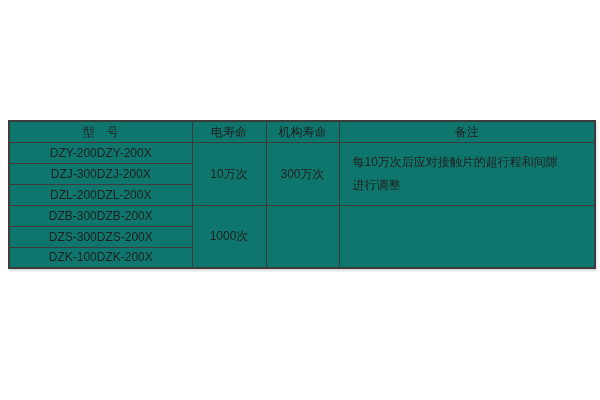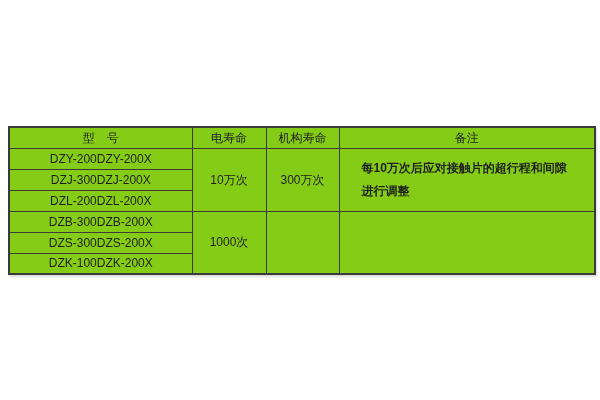--- a/index.html
+++ b/index.html
@@ -17,27 +17,27 @@
   .page {
     position: relative;
     width: 600px;
     height: 400px;
     background: var(--page-bg);
     overflow: hidden;
   }
   table.spec-table {
     position: absolute;
     left: 8px;
-    top: 126px;
+    top: 120px;
     width: 586px;
     border-collapse: collapse;
     table-layout: fixed;
     border: 2px solid var(--border-color);
     box-shadow: 1px 2px 2px rgba(0,0,0,0.14);
-    background: #84cc16;
+    background: #0f766e;
   }
   .spec-table th, .spec-table td {
     border: 1px solid var(--border-color);
     font-size: 12px;
     font-weight: normal;
     color: var(--text-color);
     text-align: center;
     vertical-align: middle;
     height: 21px;
     padding: 0;
@@ -47,23 +47,22 @@
   .spec-table col.c-elec  { width: 74px; }
   .spec-table col.c-mech  { width: 73px; }
   .spec-table col.c-note  { width: 256px; }
   .model-pair {
     display: flex;
     justify-content: center;
     align-items: center;
   }
   td.remark-cell {
     text-align: left;
-    padding-left: 22px;
+    padding-left: 13px;
     padding-right: 6px;
-    font-weight: bold;
   }
   td.remark-cell .remark-line {
     line-height: 23px;
     white-space: nowrap;
   }
 </style>
 </head>
 <body>
 
 <div class="page">

